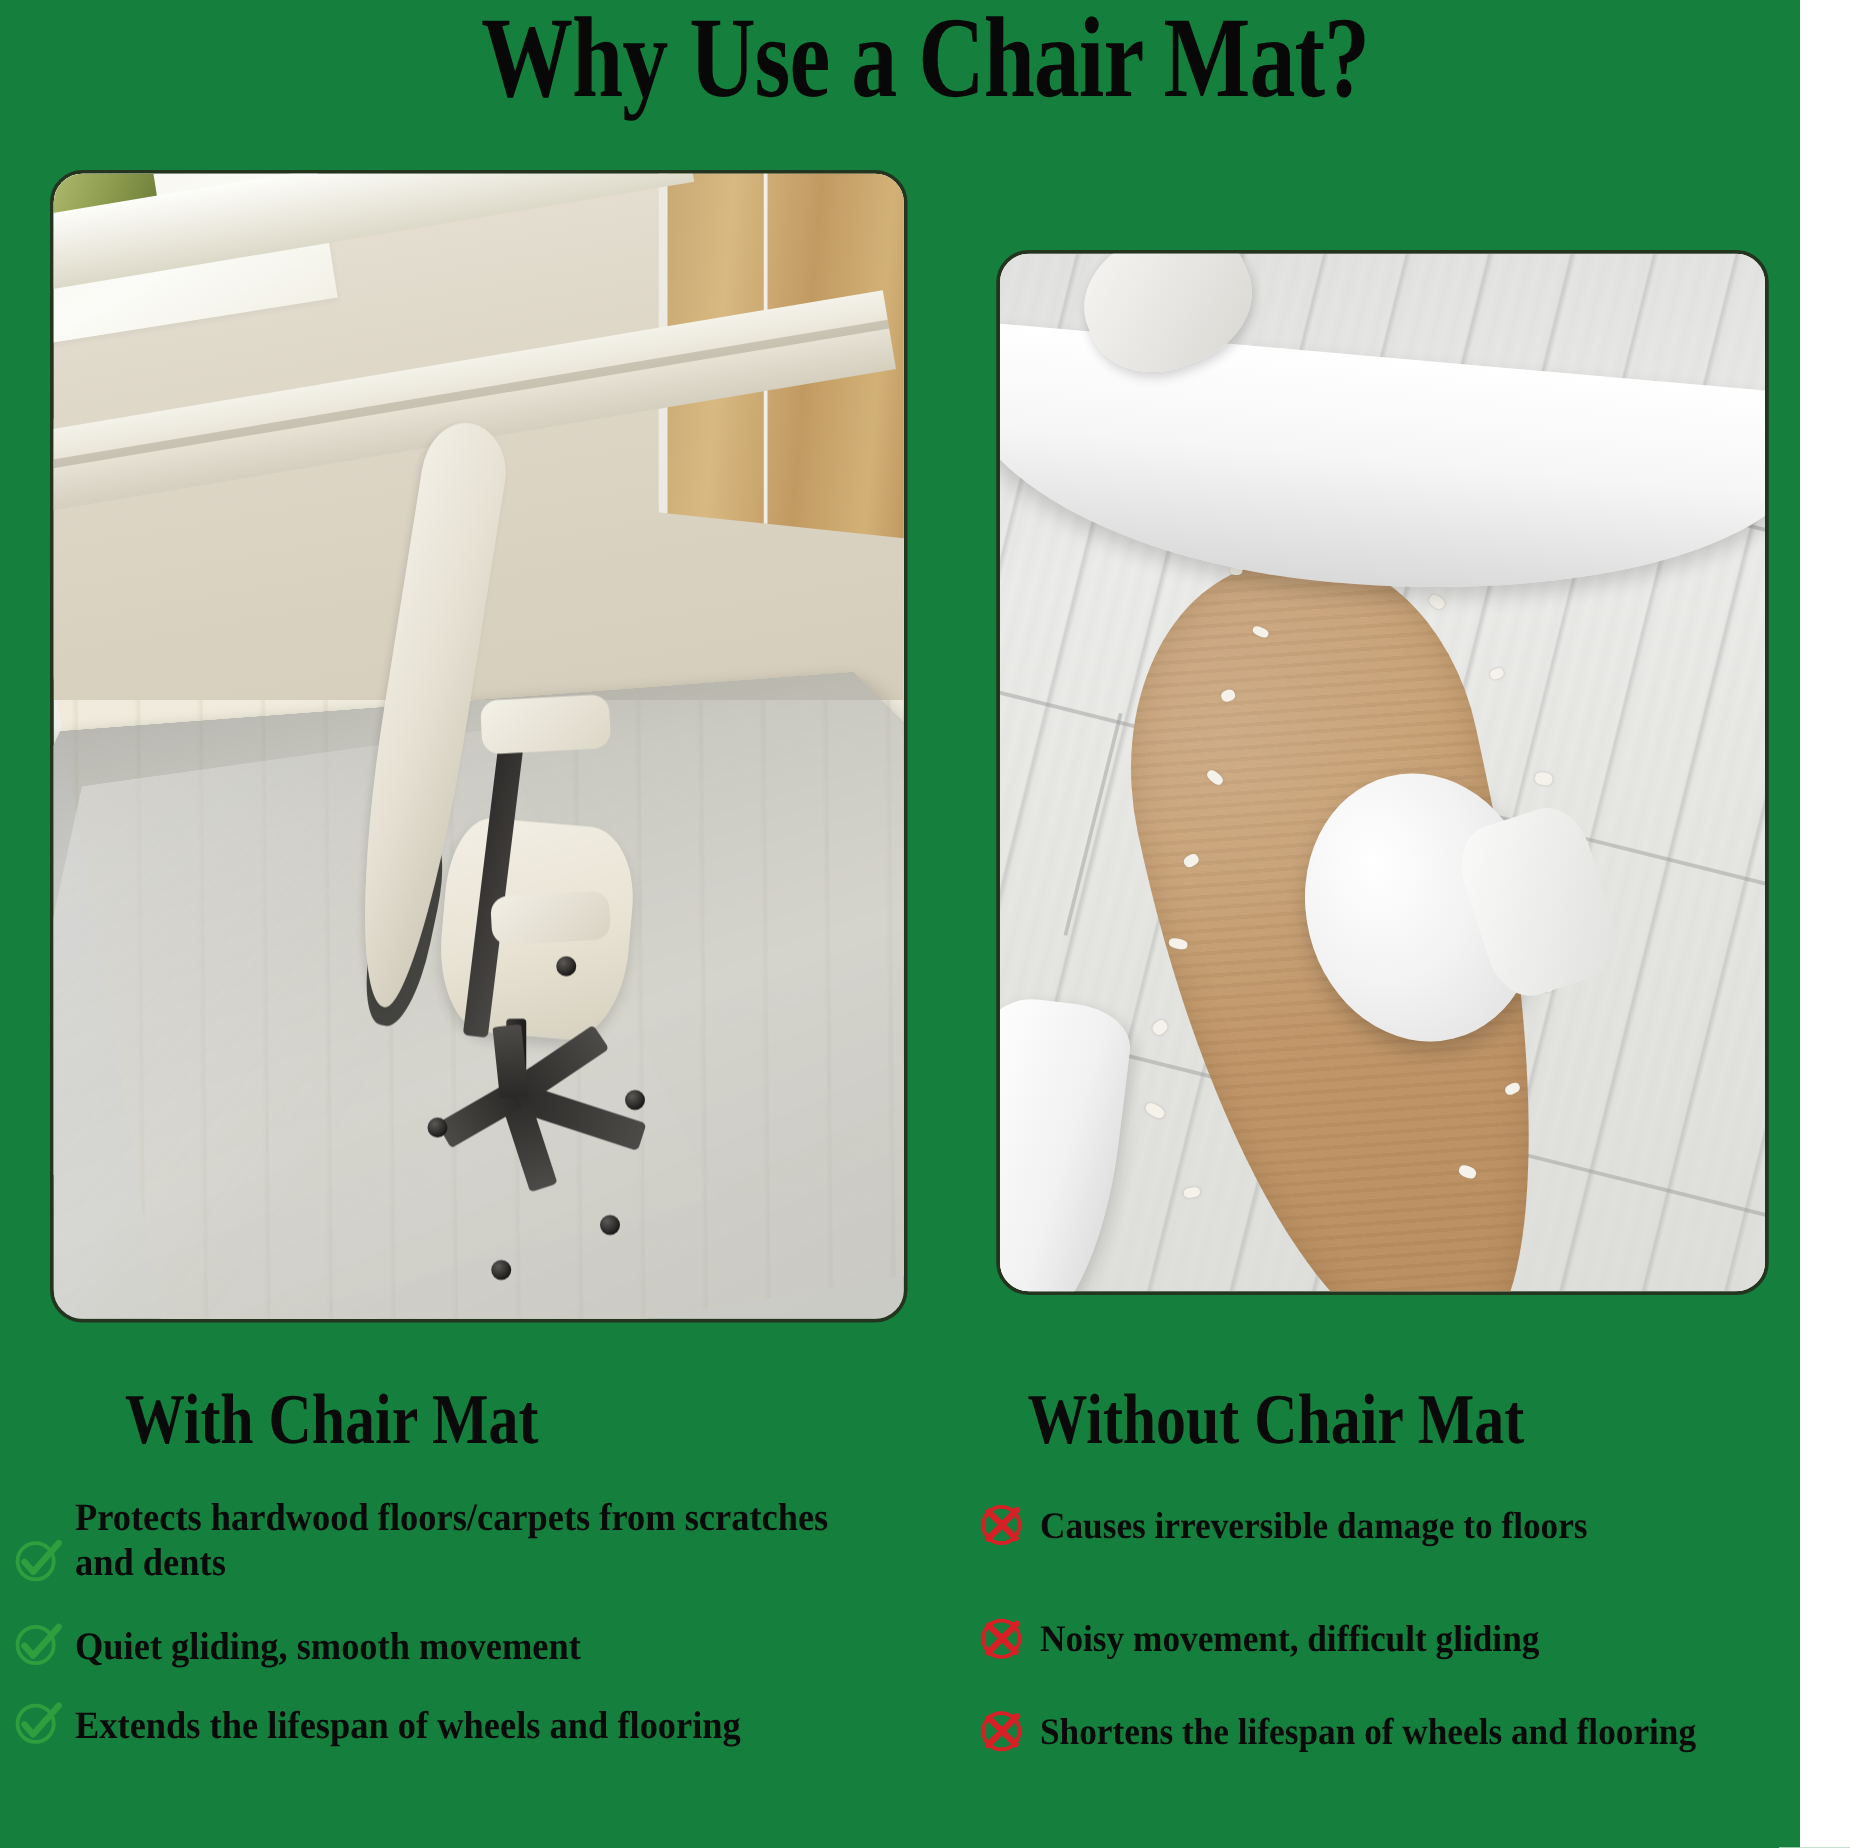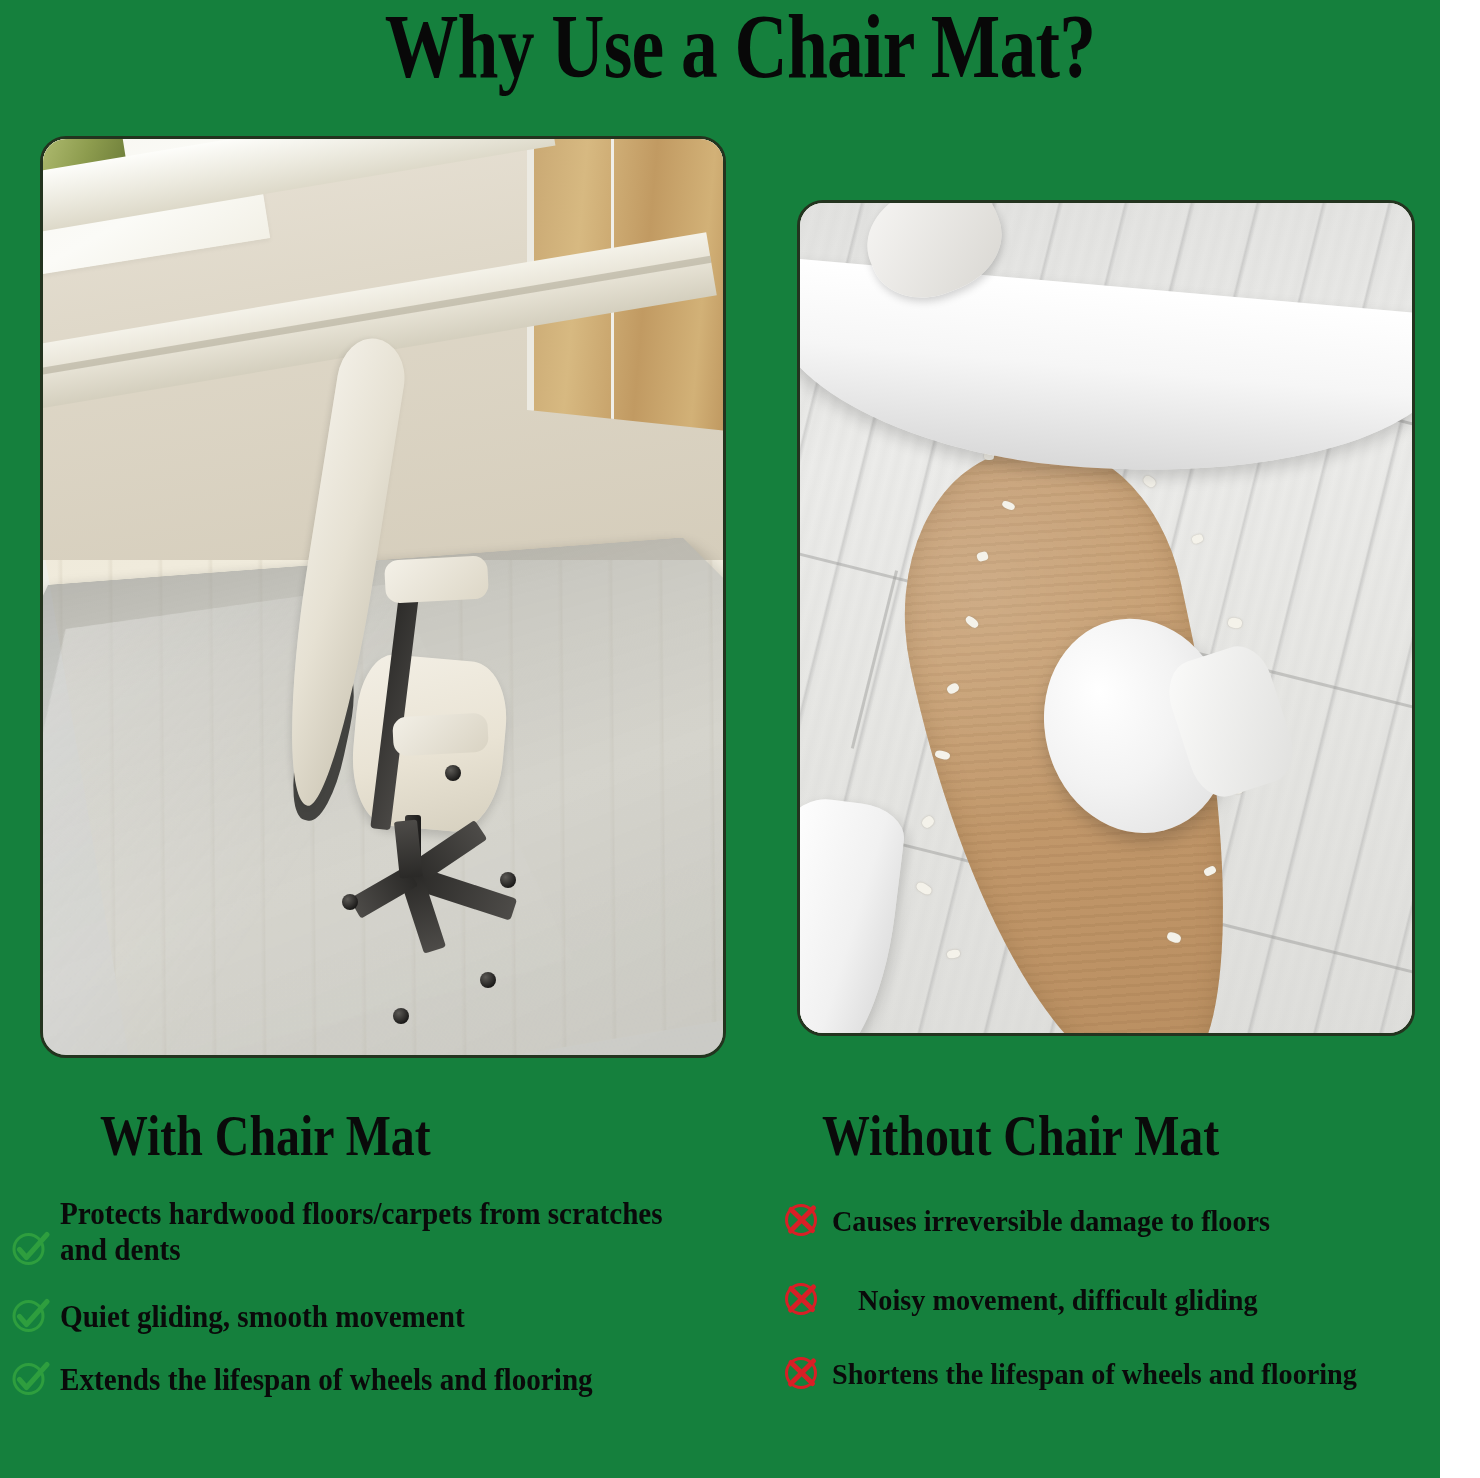--- a/index.html
+++ b/index.html
@@ -292,22 +292,22 @@
     transform: scaleX(0.94);
     transform-origin: 0 50%;
   }
   #list-cons .bullet-text { font-size: 30px; }
 
   
   #list-pros .bullet-row:nth-child(1) { margin-bottom: 26px; }
   #list-pros .bullet-row:nth-child(2) { margin-bottom: 22px; }
   #list-pros .bullet-row:nth-child(3) { margin-bottom: 26px; }
 
-  #list-cons .bullet-row:nth-child(1) { margin-bottom: 38px; }
-  #list-cons .bullet-row:nth-child(2) { margin-bottom: 33px; gap: 26px; }
+  #list-cons .bullet-row:nth-child(1) { margin-bottom: 50px; }
+  #list-cons .bullet-row:nth-child(2) { margin-bottom: 33px; }
   #list-cons .bullet-row:nth-child(3) { margin-bottom: 20px; }
   #list-cons .bullet-row:nth-child(4) .bullet-text { margin-left: 8px; }
 </style>
 </head>
 <body>
 
 <div id="page">
 
   <div id="title">Why Use a Chair Mat?</div>
 

